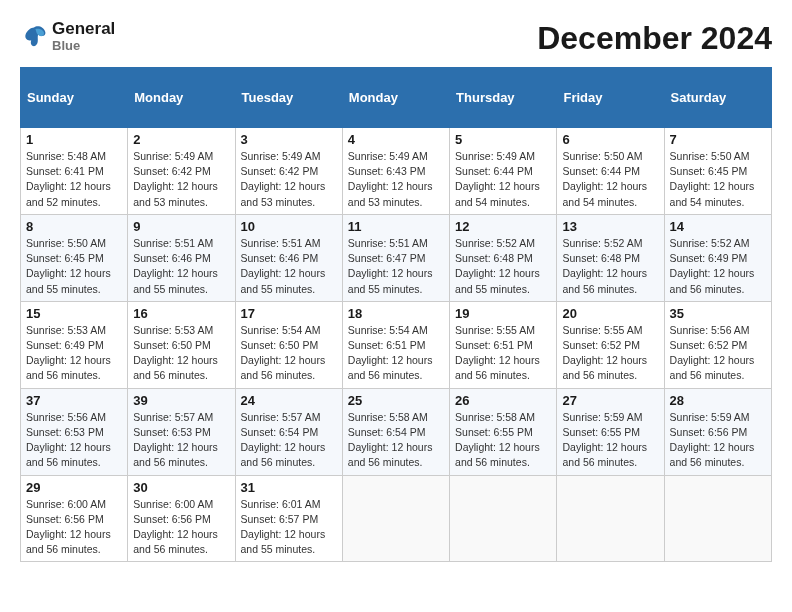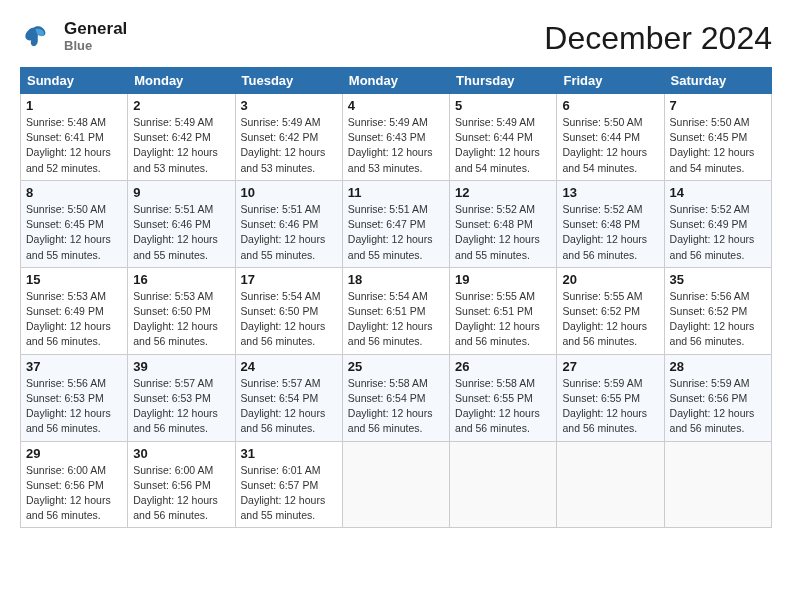--- a/index.html
+++ b/index.html
@@ -12,48 +12,48 @@
     }
     .header {
       display: flex;
       justify-content: space-between;
       align-items: flex-start;
       margin-bottom: 10px;
     }
     .logo {
       display: flex;
       align-items: center;
-      gap: 16px;
+      gap: 4px;
     }
     .logo-bird {
       width: 28px;
       height: 28px;
     }
     .title-block {
       text-align: right;
     }
     .month-title {
       font-size: 32px;
-      font-weight: normal;
+      font-weight: bold;
       color: #1a1a1a;
     }
     .subtitle {
       font-size: 14px;
       color: #444;
     }
     .calendar {
       width: 100%;
       border-collapse: collapse;
       font-size: 11px;
     }
     .calendar th {
       background-color: #2c6fad;
       color: #fff;
       text-align: left;
-      padding: 5px 6px;
+      padding: 22px 6px;
       font-size: 13px;
       font-weight: bold;
       border: 1px solid #2c6fad;
     }
     .calendar td {
       border: 1px solid #ccc;
       vertical-align: top;
       padding: 4px 5px;
       width: 108px;
       min-height: 80px;

